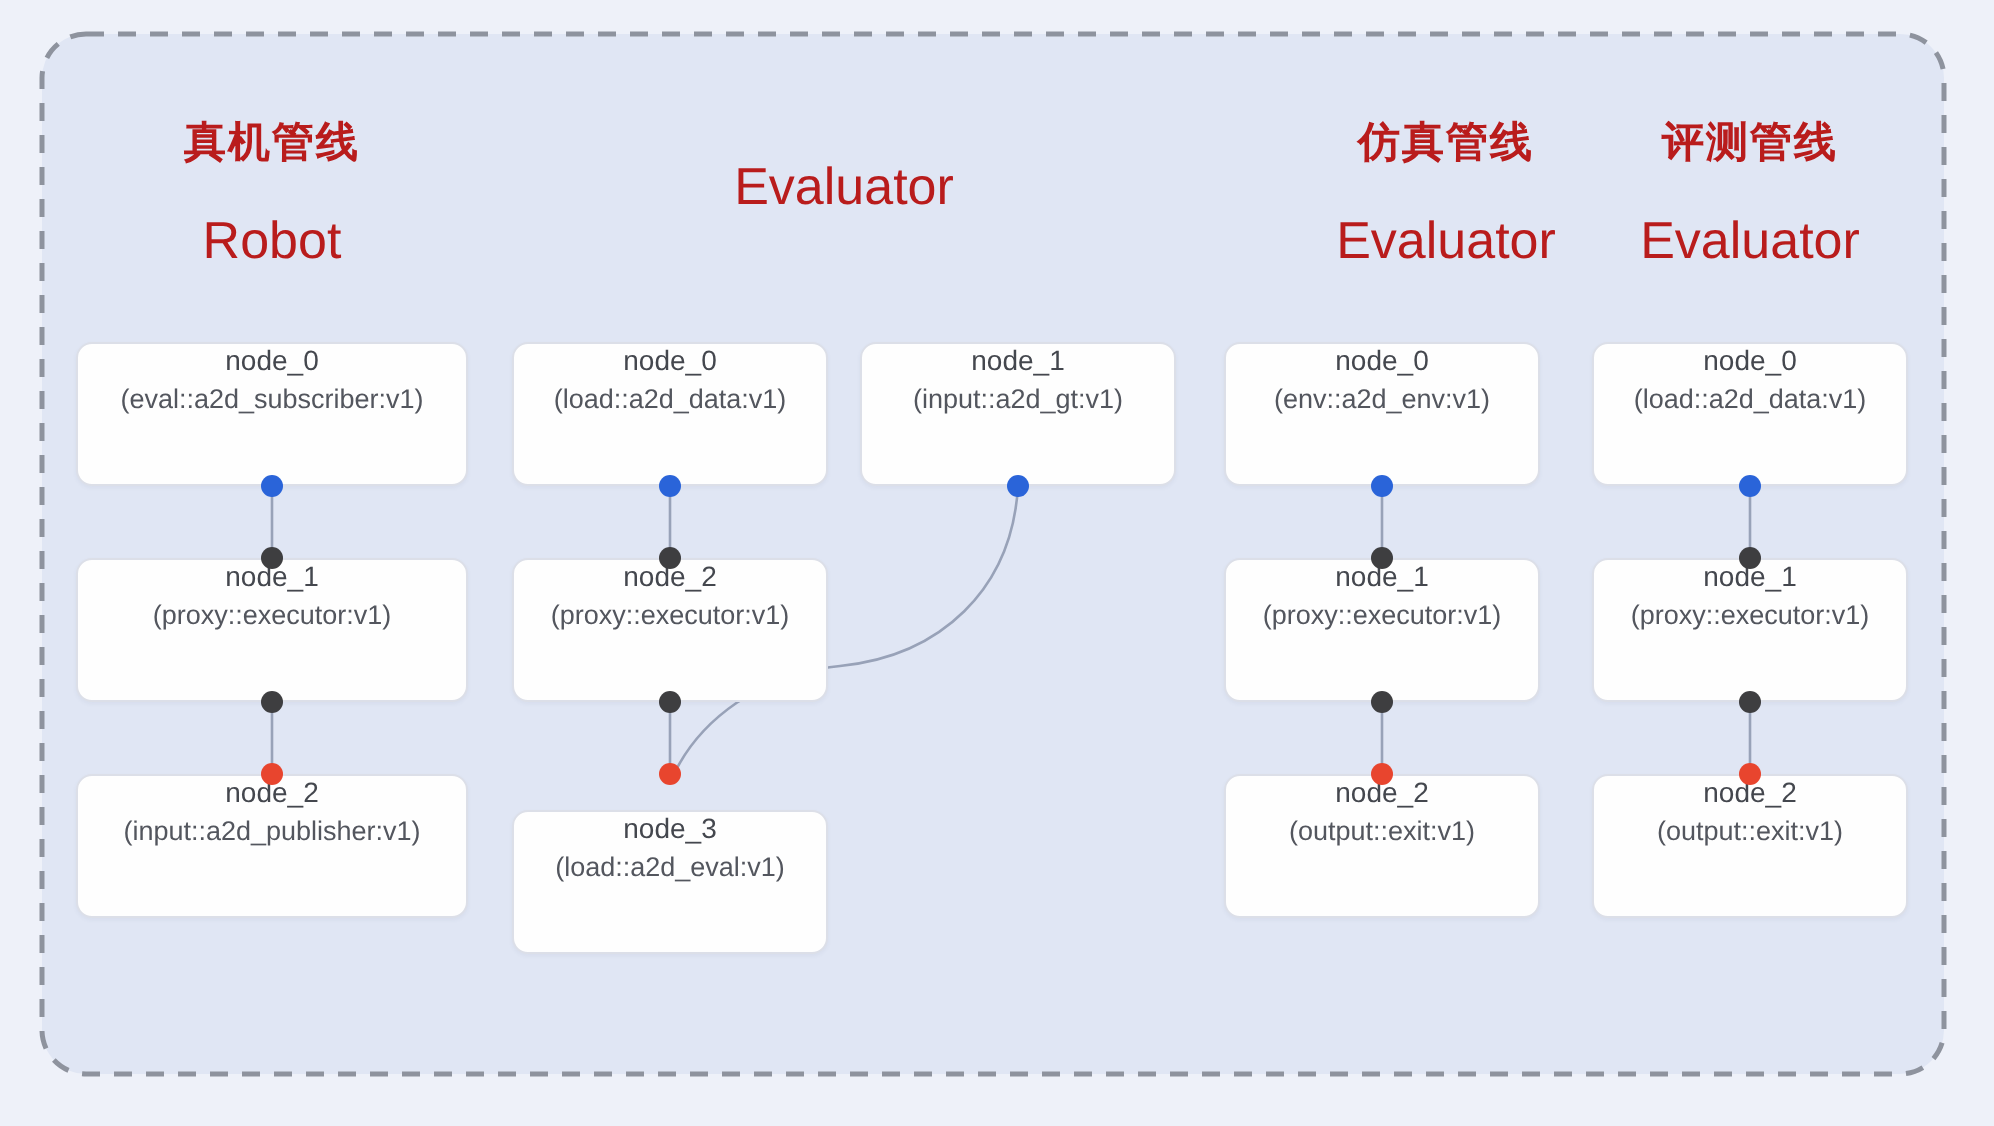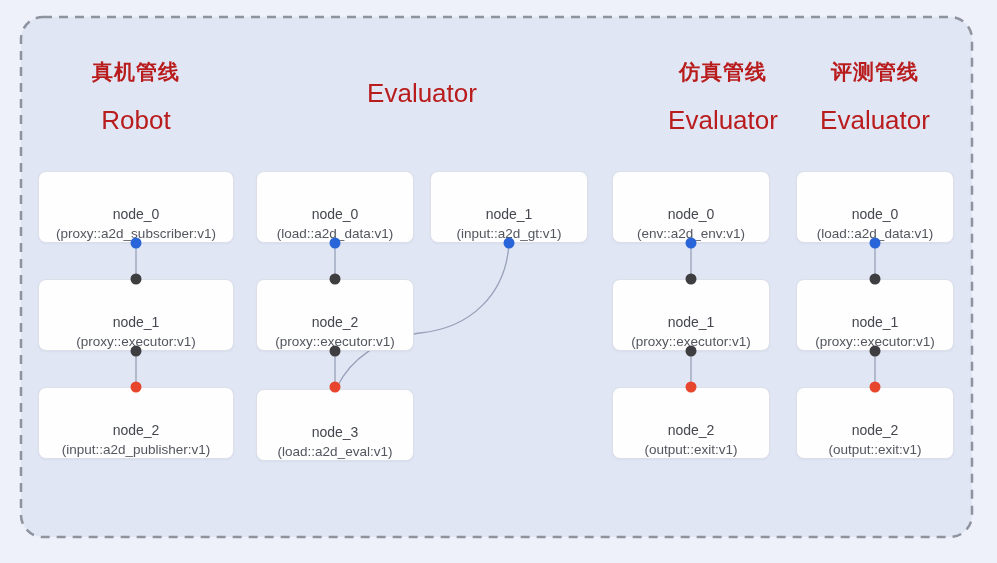--- a/index.html
+++ b/index.html
@@ -48,21 +48,21 @@
     position: absolute;
     height: 72px;
     box-sizing: border-box;
     background: #fefefe;
     border: 1px solid #dcdfe8;
     border-radius: 8px;
     box-shadow: 0 1px 2px rgba(60, 80, 120, 0.06);
     display: flex;
     flex-direction: column;
     align-items: center;
-    justify-content: flex-end;
+    justify-content: flex-start;
     gap: 3px;
     z-index: 2;
   }
   .node .nname {
     font-size: 14px;
     color: #44474e;
     line-height: 17px;
   }
   .node .ndetail {
     font-size: 13.5px;
@@ -104,21 +104,21 @@
     <div class="zh">仿真管线</div>
     <div class="en">Evaluator</div>
   </div>
   <div class="hdr" style="left:796px;width:158px">
     <div class="zh">评测管线</div>
     <div class="en">Evaluator</div>
   </div>
 
   <div class="node" style="left:38px;top:171px;width:196px">
     <div class="nname">node_0</div>
-    <div class="ndetail">(proxy::a2d_subscriber:v1)</div>
+    <div class="ndetail">(eval::a2d_subscriber:v1)</div>
   </div>
   <div class="node" style="left:38px;top:279px;width:196px">
     <div class="nname">node_1</div>
     <div class="ndetail">(proxy::executor:v1)</div>
   </div>
   <div class="node" style="left:38px;top:387px;width:196px">
     <div class="nname">node_2</div>
     <div class="ndetail">(input::a2d_publisher:v1)</div>
   </div>
 
@@ -127,21 +127,21 @@
     <div class="ndetail">(load::a2d_data:v1)</div>
   </div>
   <div class="node" style="left:430px;top:171px;width:158px">
     <div class="nname">node_1</div>
     <div class="ndetail">(input::a2d_gt:v1)</div>
   </div>
   <div class="node" style="left:256px;top:279px;width:158px">
     <div class="nname">node_2</div>
     <div class="ndetail">(proxy::executor:v1)</div>
   </div>
-  <div class="node" style="left:256px;top:389px;width:158px">
+  <div class="node" style="left:256px;top:405px;width:158px">
     <div class="nname">node_3</div>
     <div class="ndetail">(load::a2d_eval:v1)</div>
   </div>
 
   <div class="node" style="left:612px;top:171px;width:158px">
     <div class="nname">node_0</div>
     <div class="ndetail">(env::a2d_env:v1)</div>
   </div>
   <div class="node" style="left:612px;top:279px;width:158px">
     <div class="nname">node_1</div>

